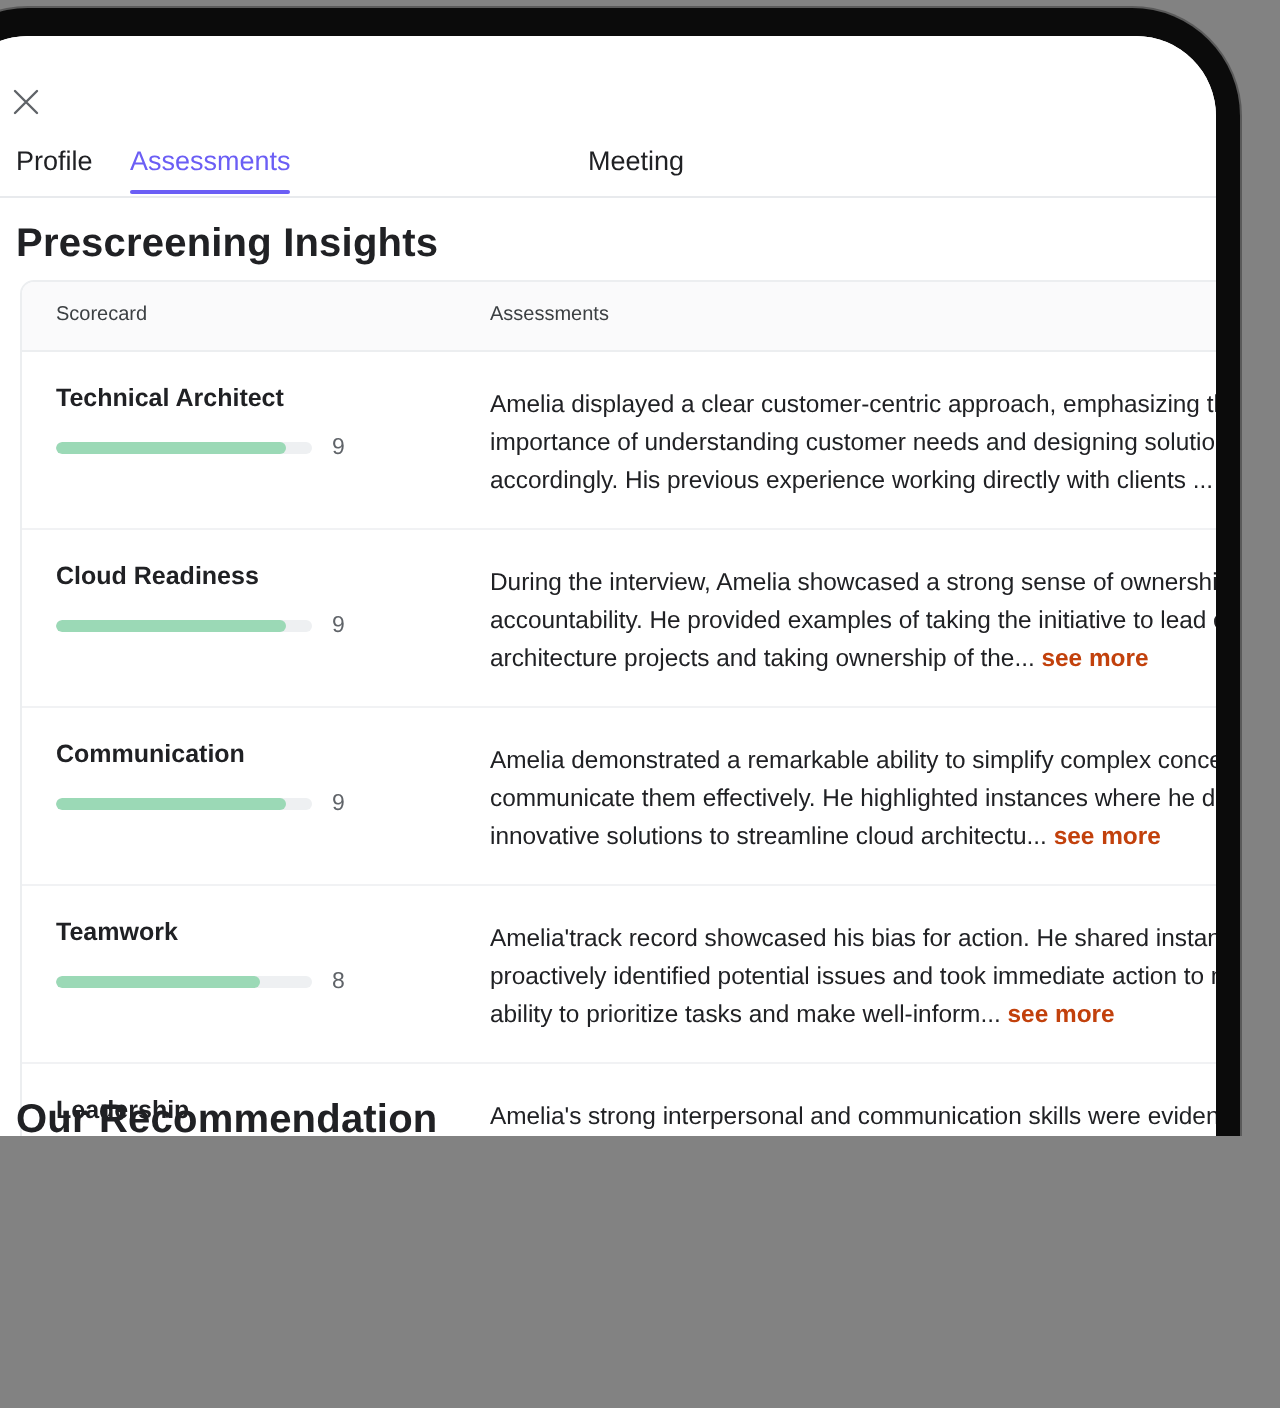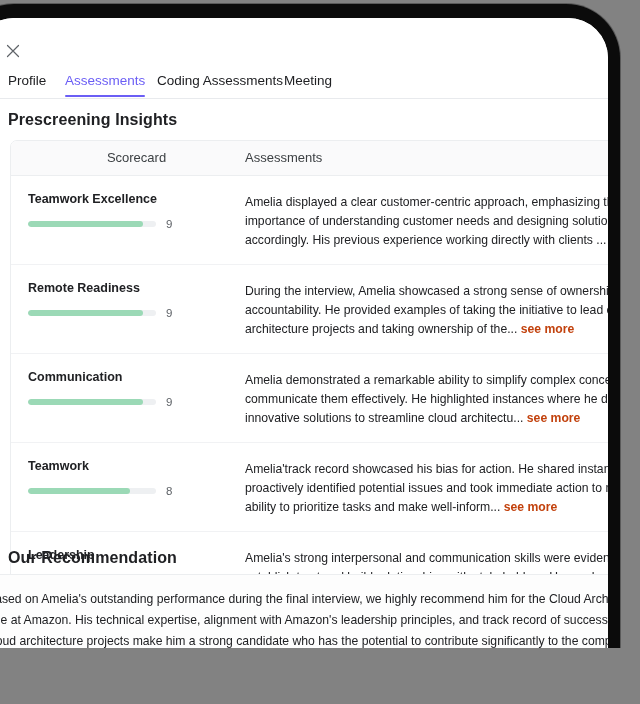--- a/index.html
+++ b/index.html
@@ -4,21 +4,21 @@
 <style>
   html, body {
     margin: 0; padding: 0;
     width: 640px; height: 704px;
     overflow: hidden;
     background: #828282;
     font-family: "Liberation Sans", sans-serif;
   }
   #root {
     position: relative;
-    width: 640px; height: 648px;
+    width: 640px; height: 568px;
     background: #828282;
     overflow: hidden;
   }
   
   .bezel {
     position: absolute;
     left: -40px;
     top: 4px;
     width: 660px;
     height: 700px;
@@ -84,27 +84,27 @@
     position: absolute;
     left: 0; right: 0;
     bottom: -1px;
     height: 2.5px;
     background: #6b5ef5;
     border-radius: 2px;
   }
   .tab-0 { left: 8px; }
   .tab-1 { left: 65px; }
   .tab-2 { left: 157px; }
-  .tab-3 { left: 284px; }
+  .tab-3 { left: 294px; }
 
   
   .section-title {
     position: absolute;
     left: 8px;
-    font-size: 16px;
+    font-size: 20px;
     font-weight: bold;
     color: #202124;
     letter-spacing: .1px;
   }
   #insights-title { top: 93px; }
   #recommendation-title { top: 531px; text-align: center; }
 
   
   .table {
     position: absolute;
@@ -116,25 +116,24 @@
     box-sizing: border-box;
     overflow: hidden;
   }
   .thead {
     display: flex;
     background: #fafafb;
     height: 34px;
     border-bottom: 1px solid #eceef0;
   }
   .th {
-    font-size: 13px;
+    font-size: 10px;
     color: #3c4043;
     line-height: 34px;
     font-weight: 400;
-    text-align: center;
   }
   .th-score { width: 234px; padding-left: 17px; box-sizing: border-box; }
   .th-expl  { padding-left: 0; }
 
   .row {
     display: flex;
     border-bottom: 1px solid #f1f2f4;
     min-height: 70px;
   }
   .row:last-child { border-bottom: none; }
@@ -219,47 +218,46 @@
 
       <div class="close-btn">
         <svg width="18" height="18" viewBox="0 0 18 18" aria-hidden="true">
           <path d="M3.5 3.5 L14.5 14.5 M14.5 3.5 L3.5 14.5" stroke="#5f6368" stroke-width="1.2" fill="none" stroke-linecap="round"></path>
         </svg>
       </div>
 
       <div class="tabs">
         <div class="tab tab-0">Profile</div>
         <div class="tab tab-1 active" style="color: rgb(107, 94, 245);">Assessments</div>
-        <div class="tab tab-2">Coding Assessments</div>
         <div class="tab tab-3">Meeting</div>
       </div>
 
       <div class="section-title" id="insights-title">Prescreening Insights</div>
 
       <div class="table">
         <div class="thead">
           <div class="th th-score">Scorecard</div>
           <div class="th th-expl">Assessments</div>
         </div>
         <div id="table-body">
             <div class="row">
               <div class="cell-score">
-                <div class="score-name">Teamwork Excellence</div>
+                <div class="score-name">Technical Architect</div>
                 <div class="score-meter">
                   <div class="bar-track" style="background: rgb(238, 240, 242);">
                     <div class="bar-fill" style="width: 90%; background: rgb(155, 217, 182);"></div>
                   </div>
                   <span class="score-val">9</span>
                 </div>
               </div>
               <div class="cell-expl"><span>Amelia displayed a clear customer-centric approach, emphasizing the importance of understanding customer needs and designing solutions accordingly. His previous experience working directly with clients </span><span class="ellipsis">...</span> </div>
             </div>
             <div class="row">
               <div class="cell-score">
-                <div class="score-name">Remote Readiness</div>
+                <div class="score-name">Cloud Readiness</div>
                 <div class="score-meter">
                   <div class="bar-track" style="background: rgb(238, 240, 242);">
                     <div class="bar-fill" style="width: 90%; background: rgb(155, 217, 182);"></div>
                   </div>
                   <span class="score-val">9</span>
                 </div>
               </div>
               <div class="cell-expl"><span>During the interview, Amelia showcased a strong sense of ownership and accountability. He provided examples of taking the initiative to lead cloud architecture projects and taking ownership of the</span><span class="ellipsis">...</span> <span class="see-more">see more</span></div>
             </div>
             <div class="row">

